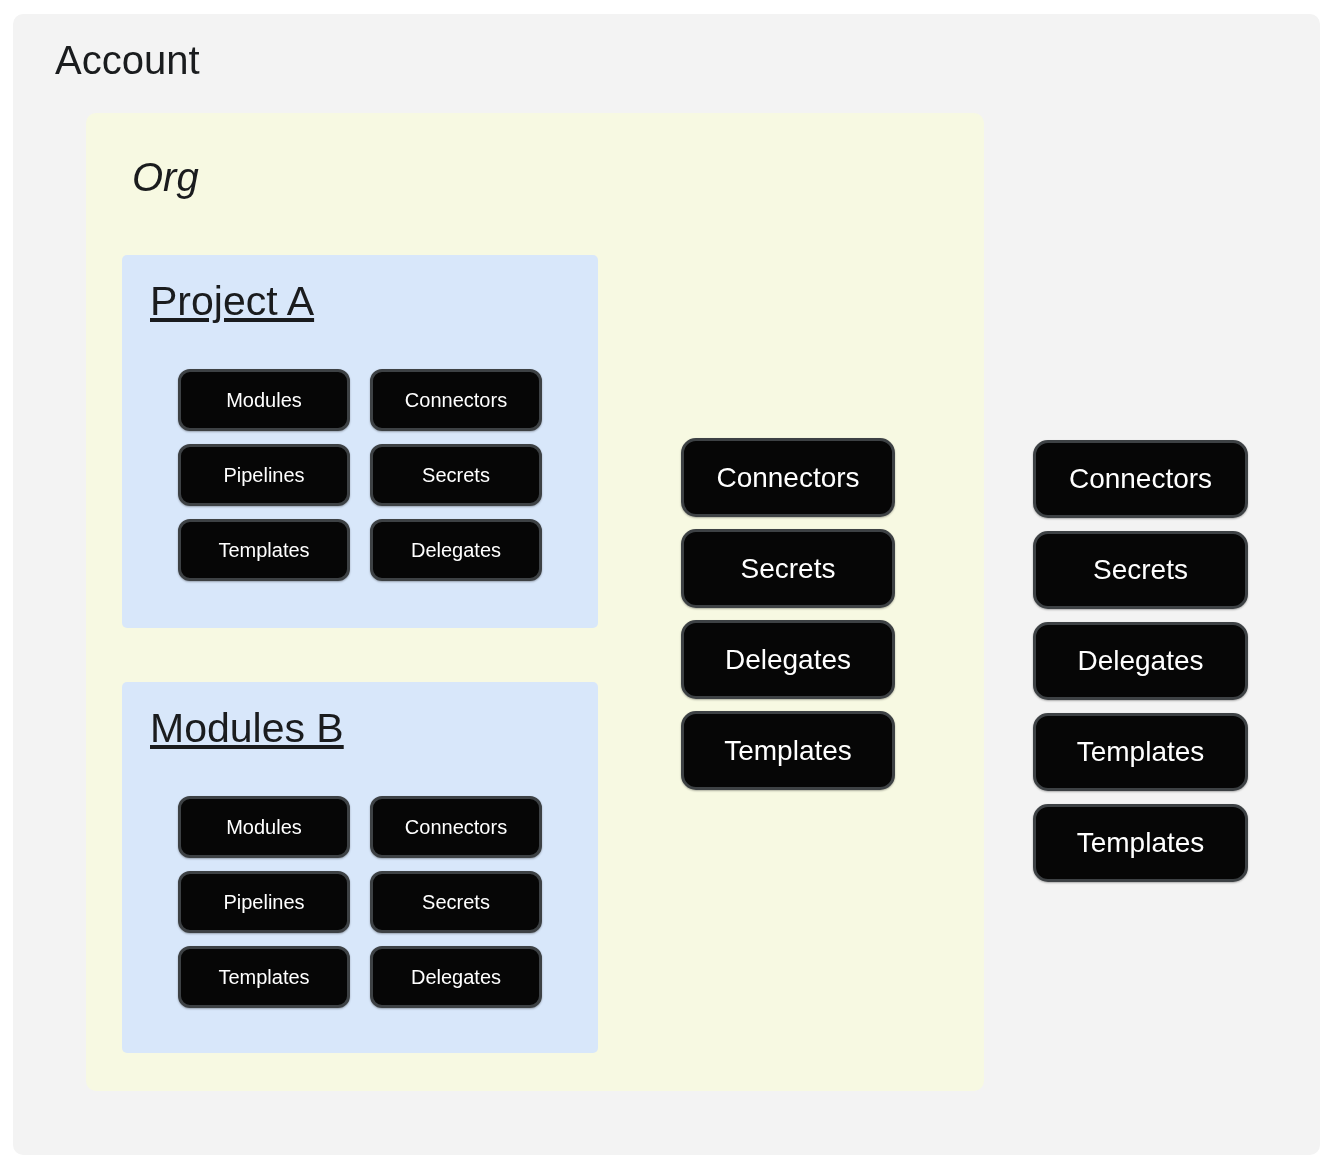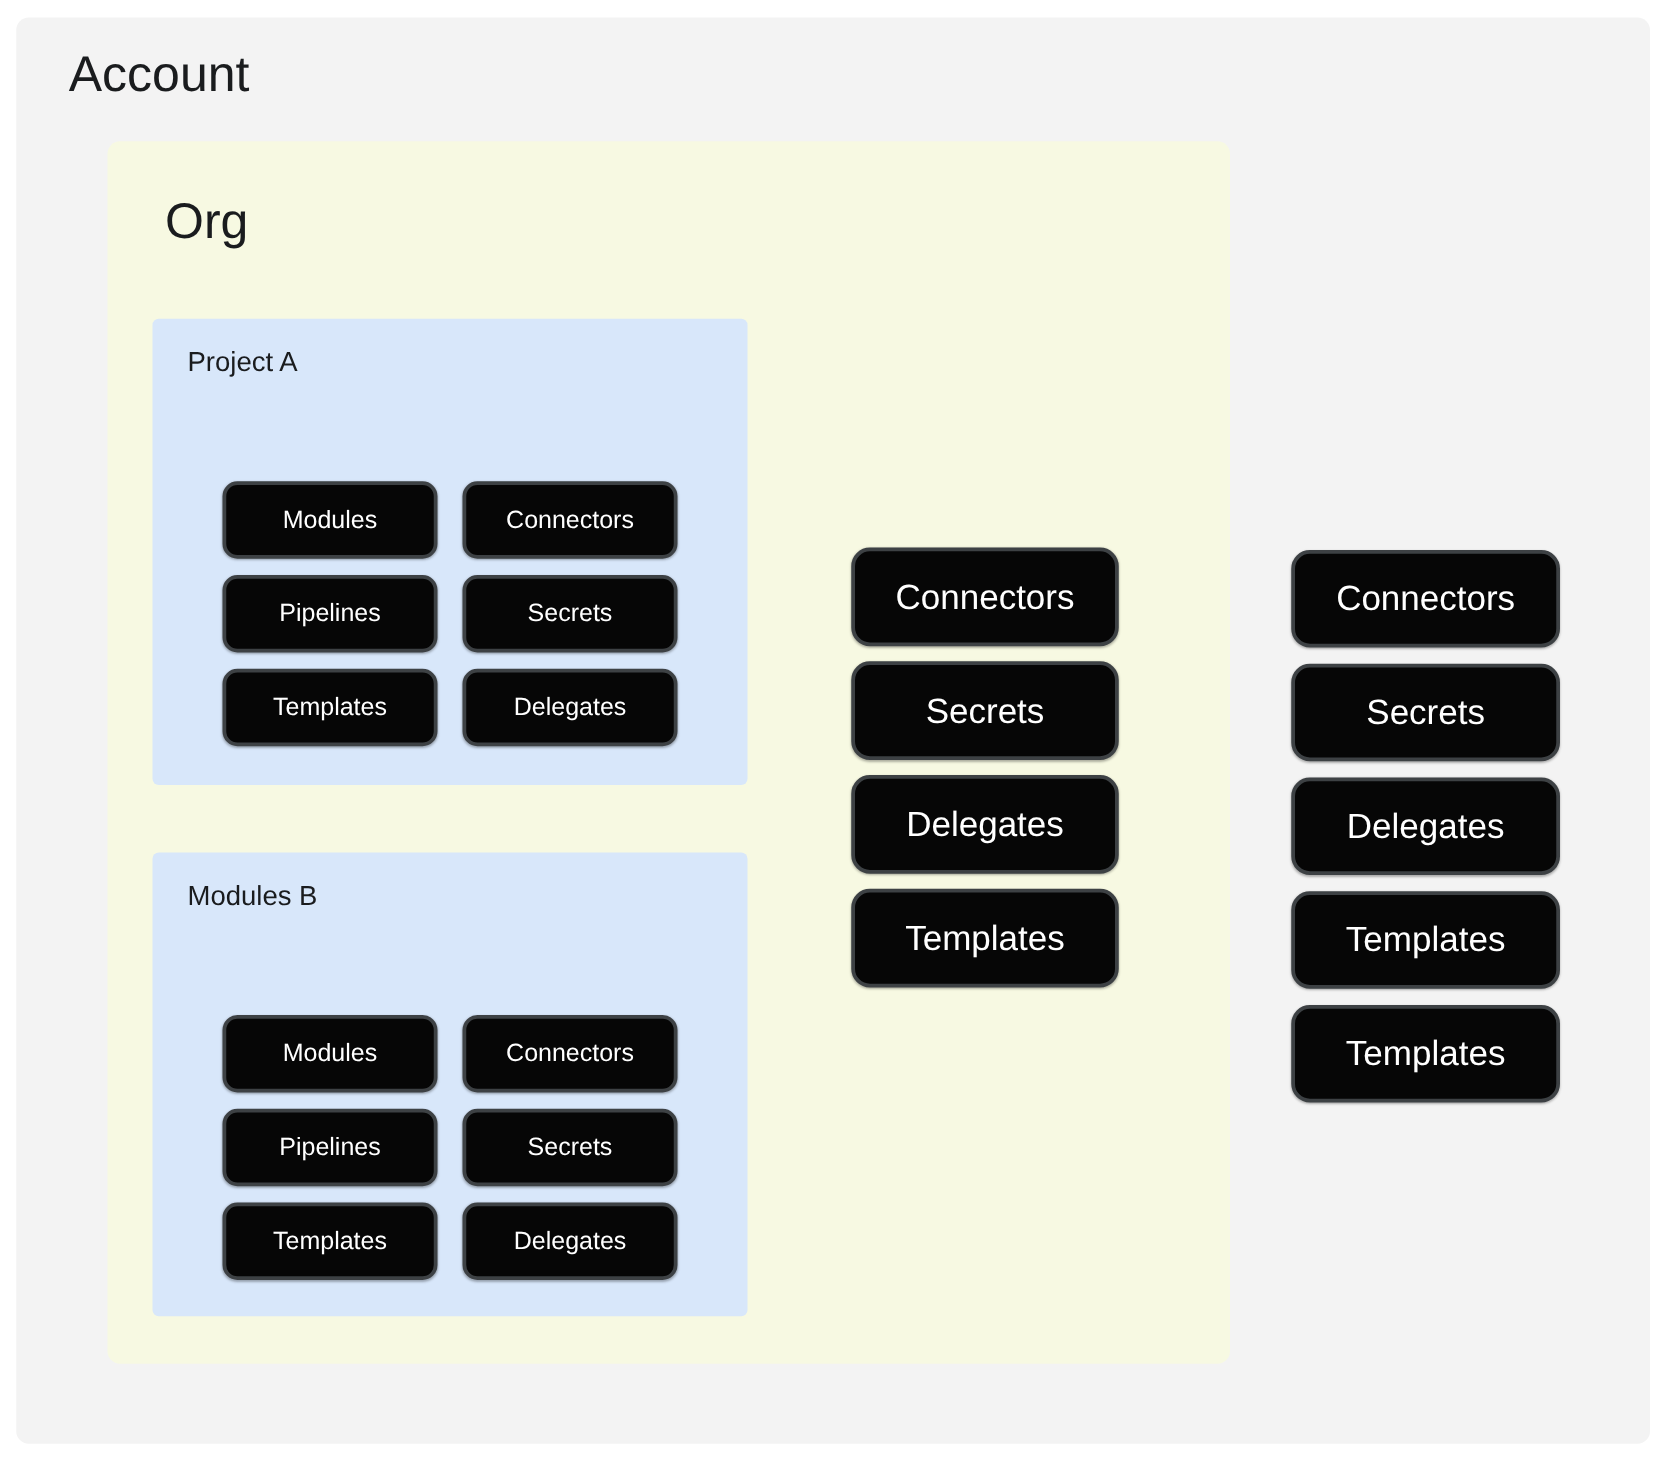--- a/index.html
+++ b/index.html
@@ -35,40 +35,42 @@
     width: 898px; height: 978px;
     background: var(--org-bg, #f7f9e2);
     border-radius: 10px;
   }
   .org-title {
     position: absolute;
     left: 46px; top: 40px;
     font-size: 40px;
     line-height: 1.2;
     color: var(--title-text, #1a1c1e);
+    font-style: italic;
   }
   .project-box {
     position: absolute;
     left: 36px;
     width: 476px;
     background: var(--project-bg, #d8e7fa);
     border-radius: 5px;
   }
   .project-a { top: 142px; height: 373px; }
   .project-b { top: 569px; height: 371px; }
   .project-title {
     position: absolute;
     left: 28px; top: 22px;
-    font-size: 22px;
+    font-size: 41px;
     line-height: 1.2;
     color: var(--title-text, #1a1c1e);
+    text-decoration: underline;
   }
   .project-grid {
     position: absolute;
-    left: 56px; top: 130px;
+    left: 56px; top: 114px;
     display: grid;
     grid-template-columns: 172px 172px;
     grid-auto-rows: 62px;
     column-gap: 20px;
     row-gap: 13px;
   }
   .btn {
     background: var(--button-bg, #060606);
     border: 3px solid var(--button-border, #3d4144);
     color: var(--button-text, #ffffff);

